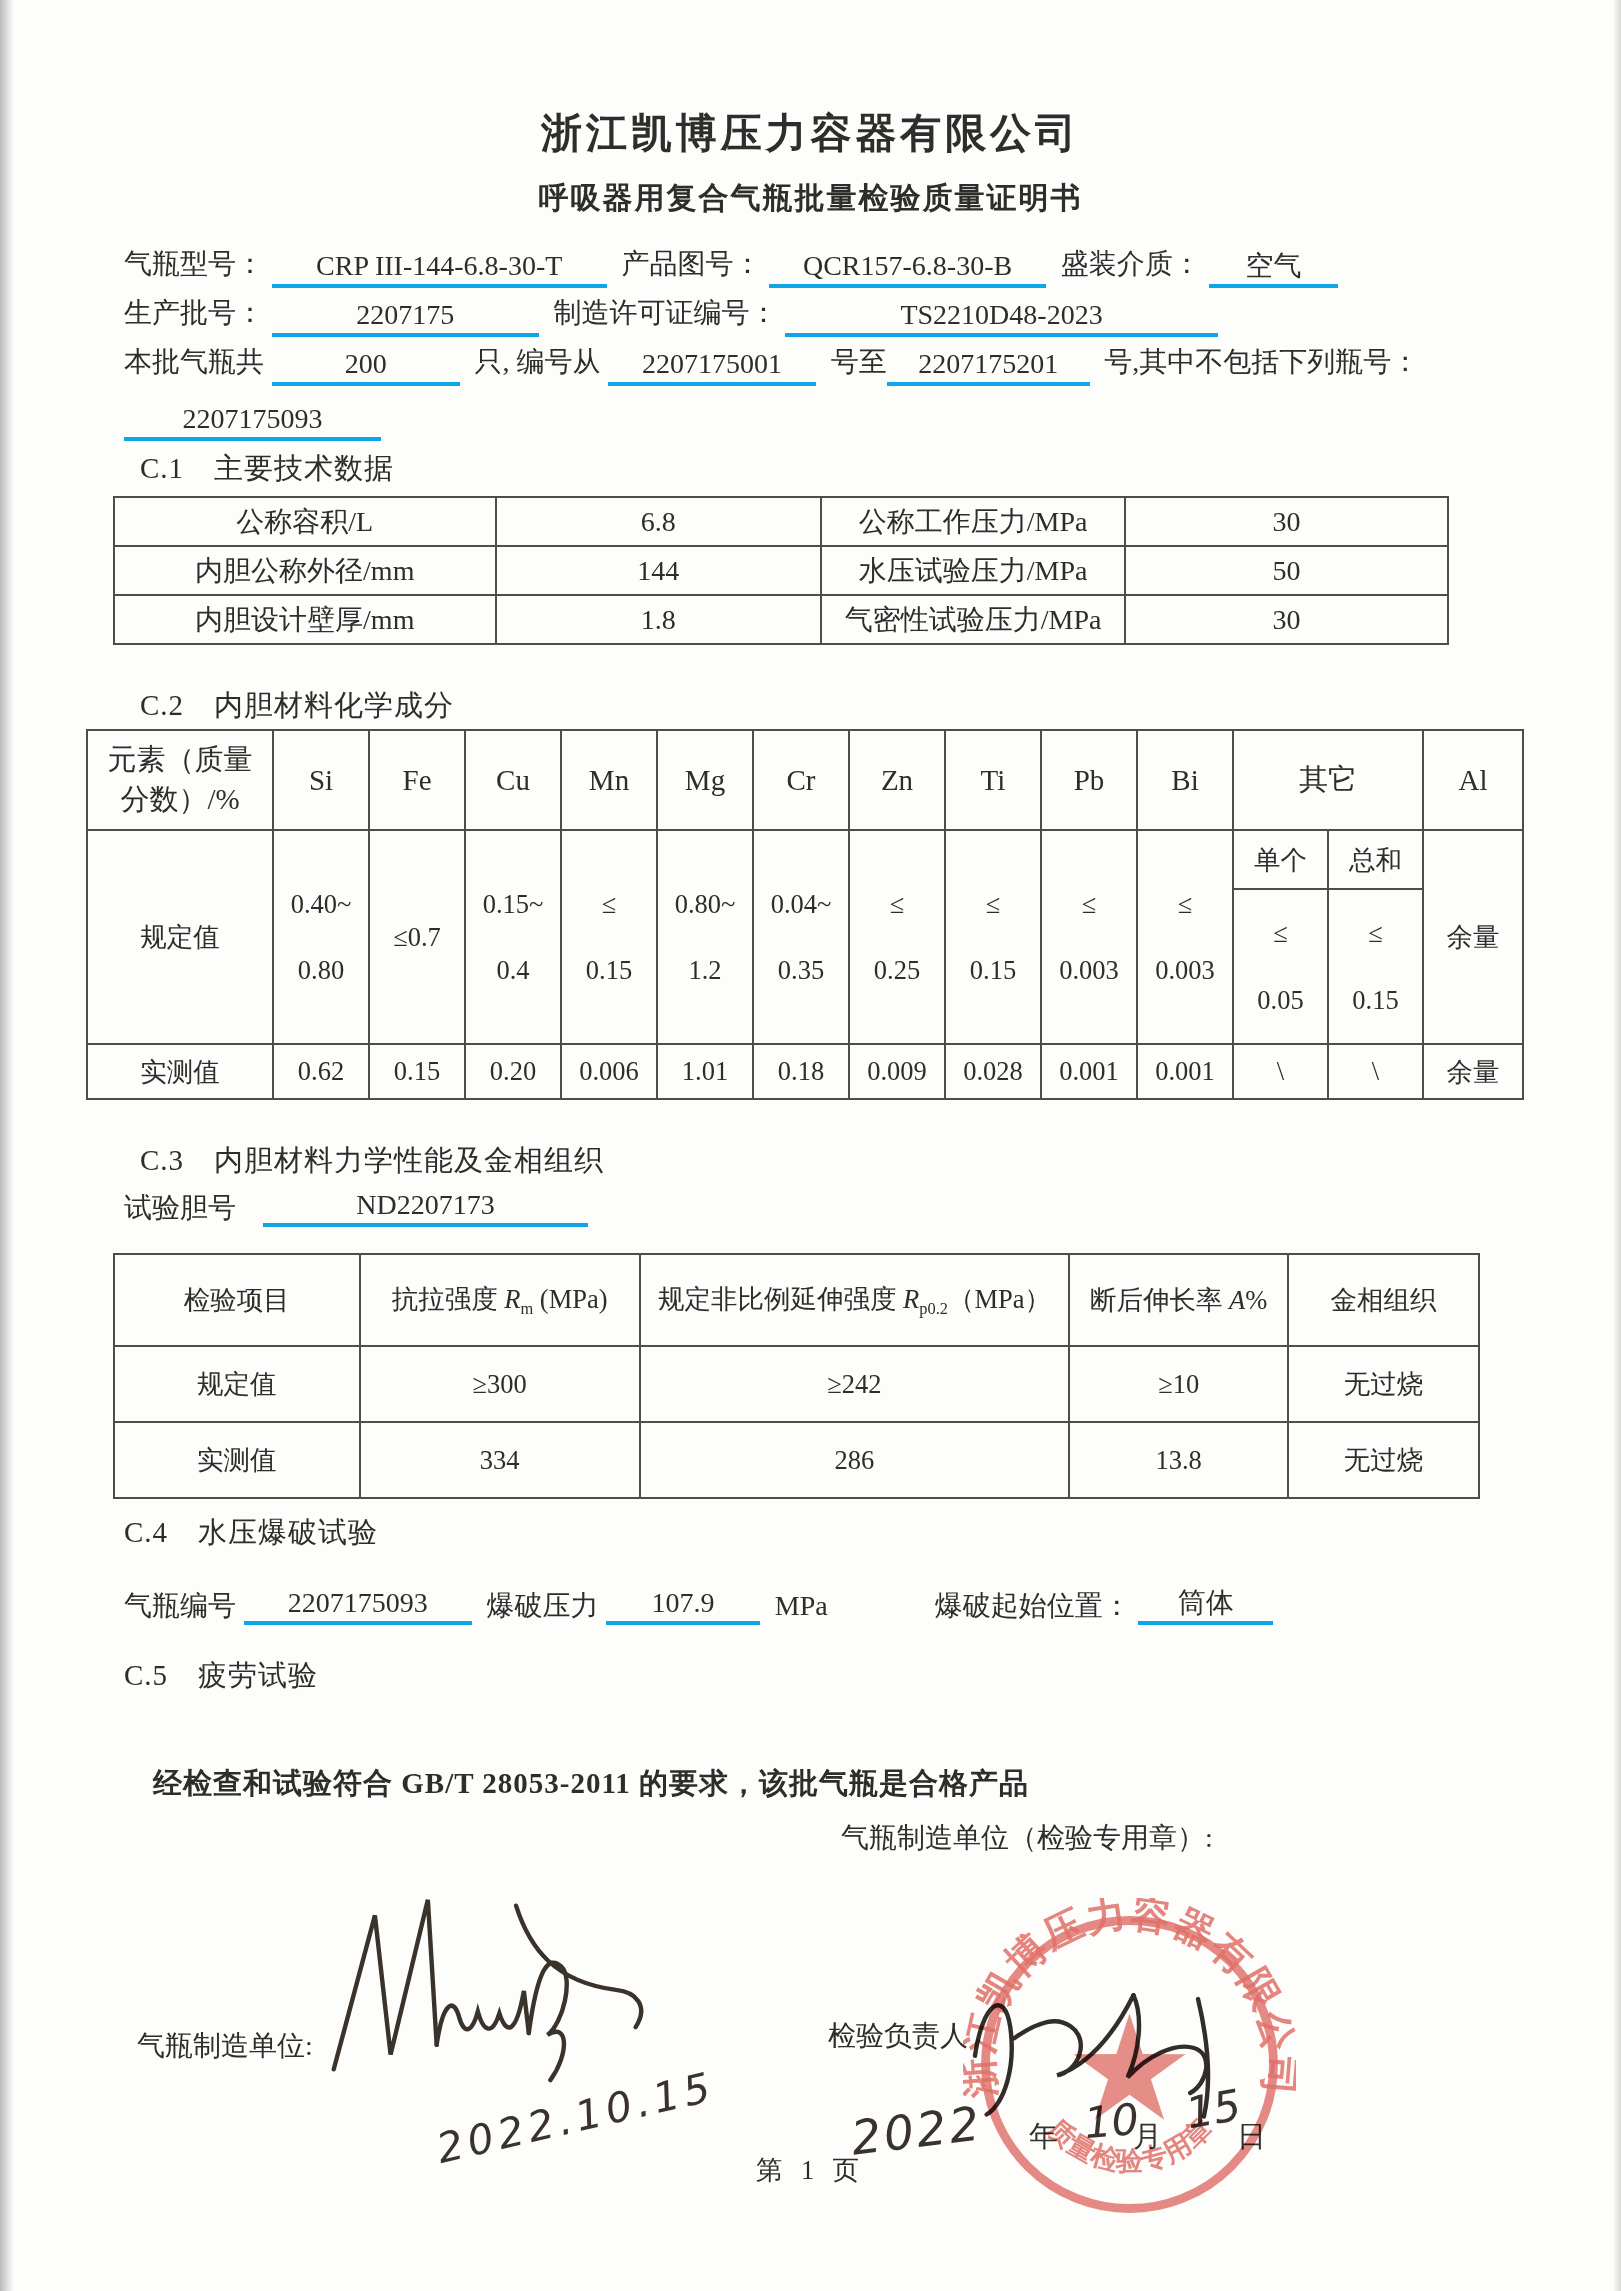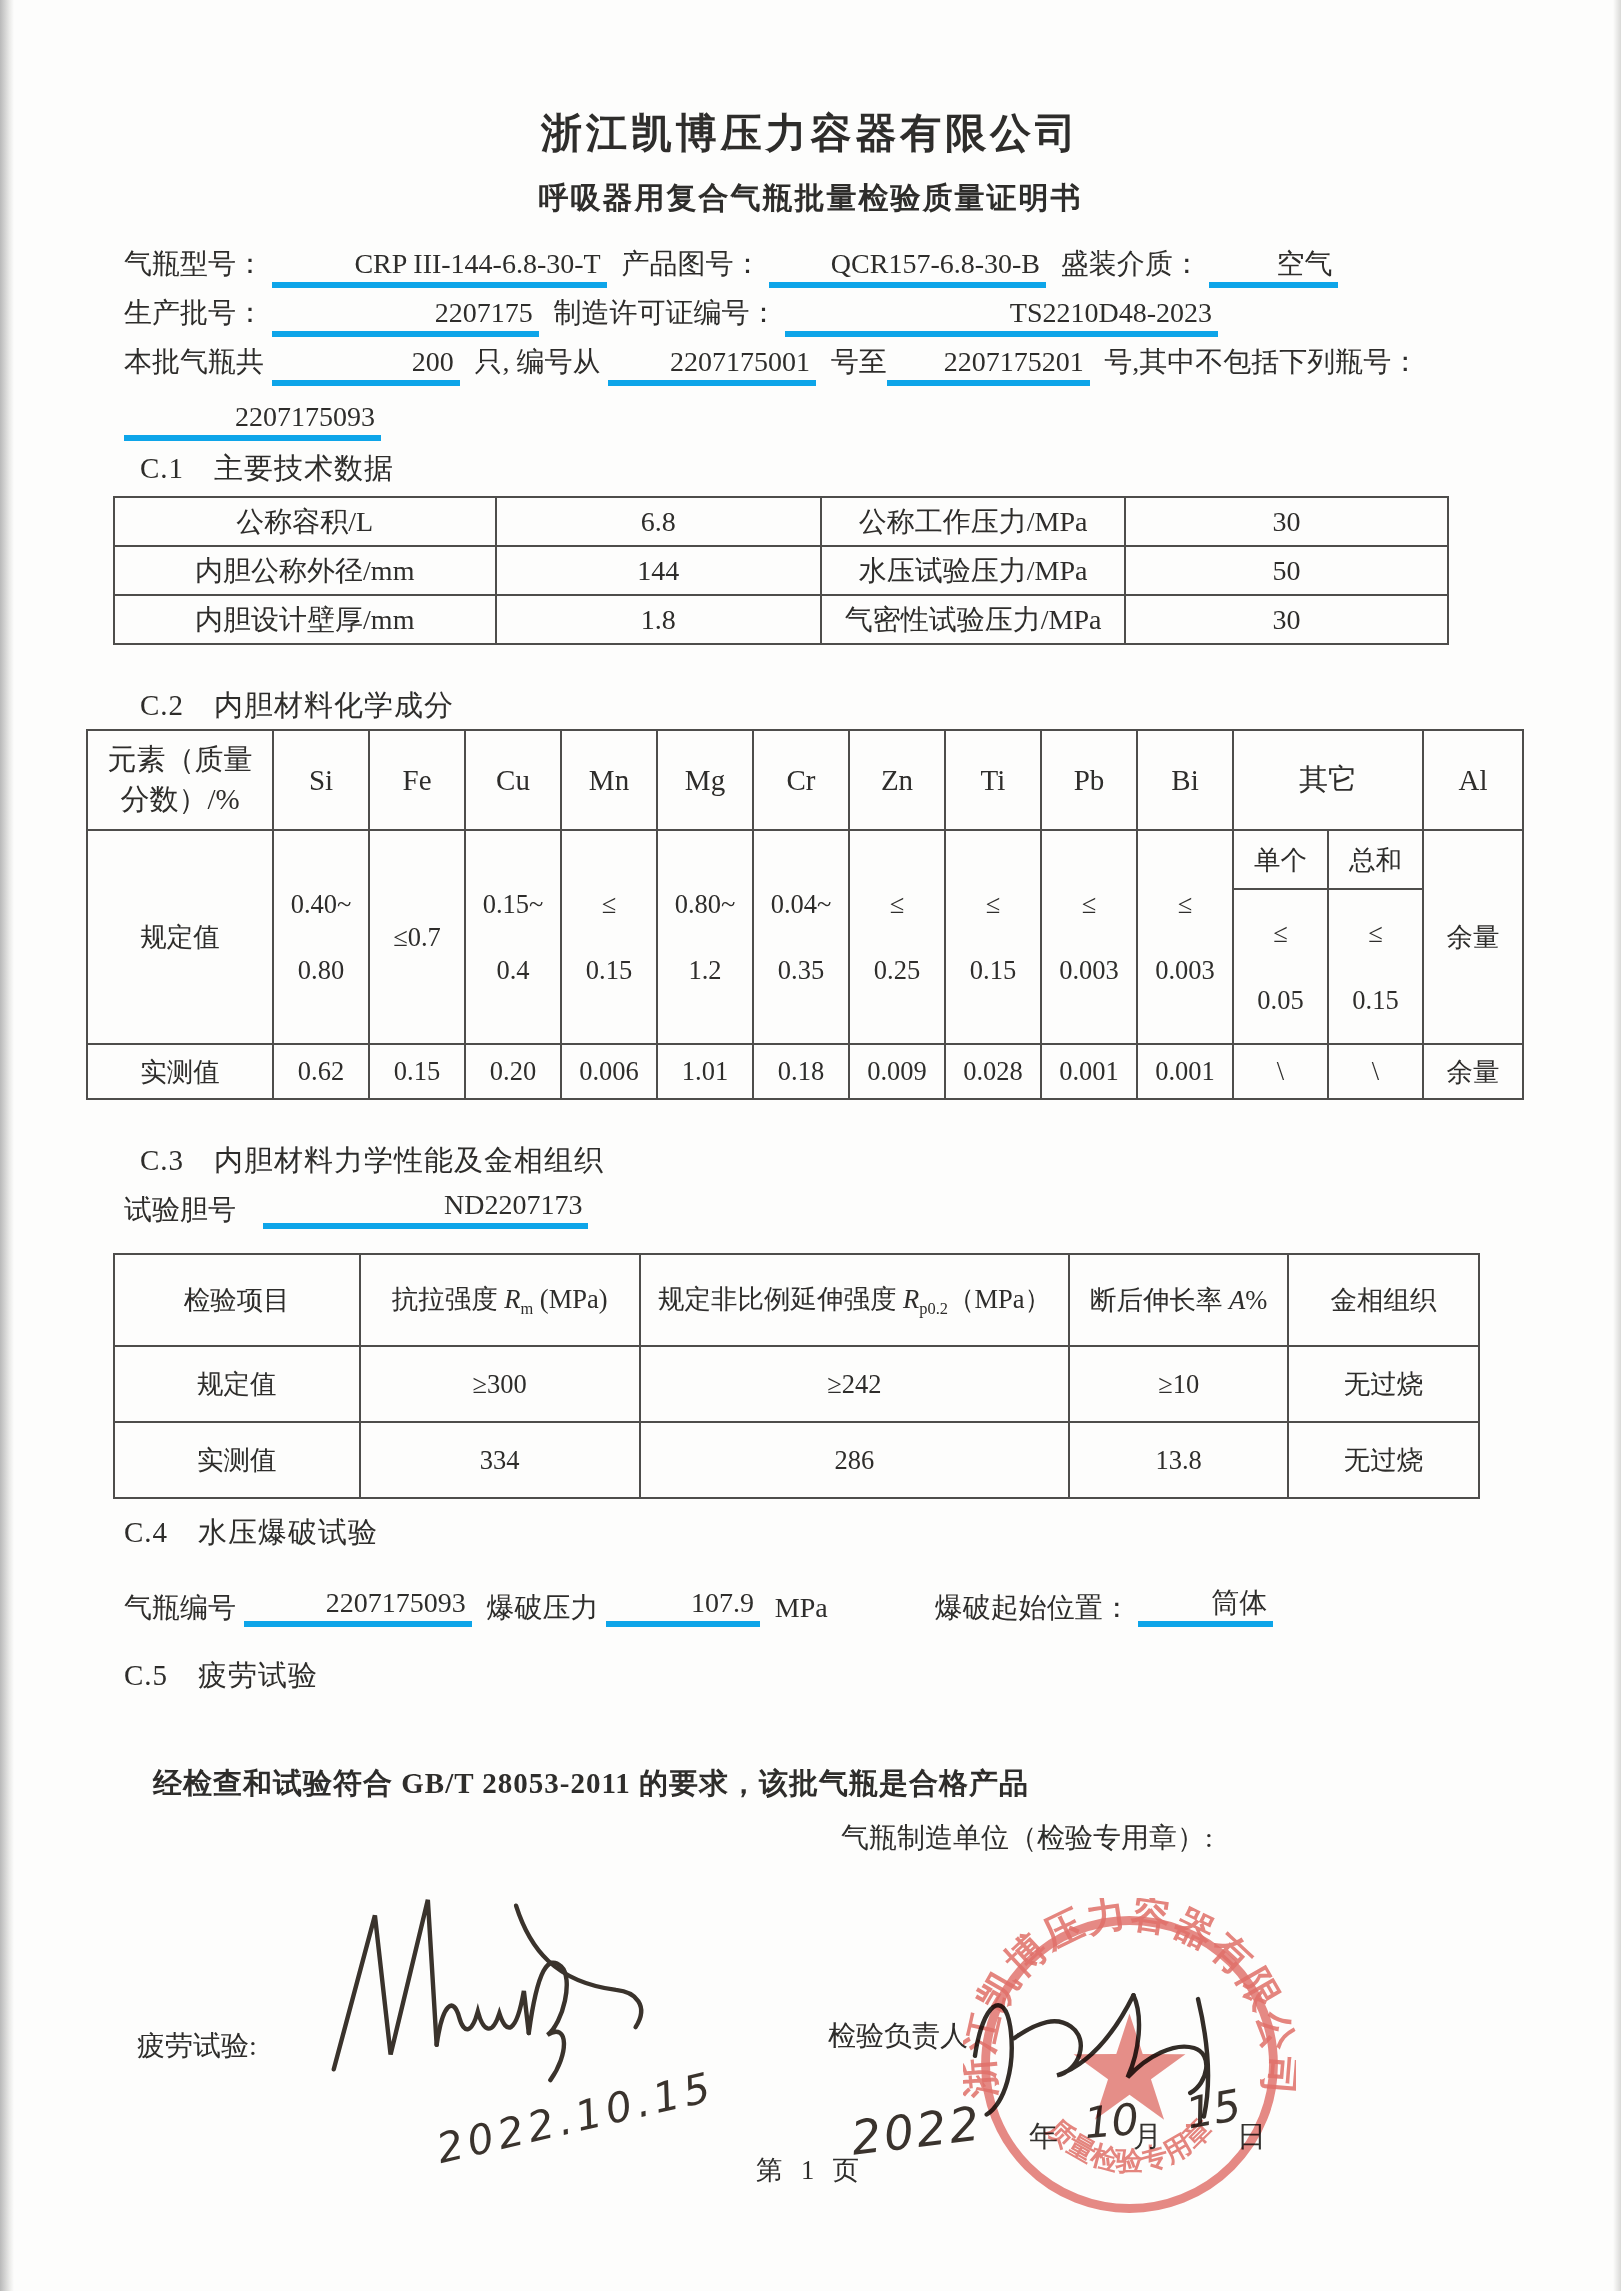--- a/index.html
+++ b/index.html
@@ -12,21 +12,21 @@
   .scan-edge-left{position:absolute;left:0;top:0;bottom:0;width:13.7px;
     background:linear-gradient(90deg,#b9b9b9,#ececea 70%,rgba(255,255,255,0));}
   .scan-edge-right{position:absolute;right:0;top:0;bottom:0;width:7.8px;
     background:linear-gradient(270deg,#d9d9d7,rgba(255,255,255,0));}
   .abs{position:absolute;}
   .center{left:0;right:0;text-align:center;}
   .title{top:106px;font-size:41px;font-weight:bold;letter-spacing:3.9px;}
   .subtitle{top:178px;font-size:30px;font-weight:bold;letter-spacing:2px;}
   .fields{top:239px;left:124px;right:69px;font-size:28px;line-height:49px;}
   .fieldline{white-space:nowrap;}
-  .uv{display:inline-block;text-align:right;border-bottom:6px solid #0ea5e9;
+  .uv{display:inline-block;text-align:center;border-bottom:4px solid #0ea5e9;
       padding:0 5.9px 2px 5.9px;margin:0 7.8px;vertical-align:bottom;line-height:33px;}
   .heading{font-size:29px;font-weight:normal;letter-spacing:1px;}
   .h-c1{top:449px;left:140px;}
   .h-c2{top:686px;left:140px;}
   .h-c3{top:1141px;left:140px;}
   .h-c4{top:1513px;left:124px;}
   .h-c5{top:1656px;left:124px;}
   table{border-collapse:collapse;table-layout:fixed;}
   td{border:2px solid #4e4d4b;text-align:center;vertical-align:middle;
      padding:0 3.9px;overflow:hidden;}
@@ -260,21 +260,21 @@
     <span>MPa</span>
     <span style="display:inline-block;width:93px"></span>
     <span>爆破起始位置：</span><span class="uv" style="min-width:123px">筒体</span>
   </div>
 
   <div class="abs heading h-c5">C.5　疲劳试验</div>
 
   <div class="abs conclusion">经检查和试验符合 GB/T 28053-2011 的要求，该批气瓶是合格产品</div>
   <div class="abs seal-caption">气瓶制造单位（检验专用章）:</div>
 
-  <div class="abs supervisor-label">疲劳试验:</div>
+  <div class="abs supervisor-label">气瓶制造单位:</div>
   <div class="abs inspector-label">检验负责人</div>
 
   <svg class="sig sig-supervisor" width="363" height="245" viewBox="0 0 370 250">
     <g fill="none" stroke="#3a332c" stroke-width="4.5" stroke-linecap="round">
       <path d="M 22 185 L 64 28 L 80 170 L 118 12 L 127 160"></path>
       <path d="M 127 160 C 133 118 144 110 150 132 C 155 150 163 148 169 126 C 175 148 184 150 191 128 C 198 150 208 150 216 105 L 221 148"></path>
       <path d="M 221 148 C 230 82 241 68 254 80 C 267 92 256 138 240 150 C 262 136 262 170 243 196"></path>
       <path d="M 208 18 C 222 62 248 96 310 104 C 330 106 344 120 330 142"></path>
     </g>
   </svg>

